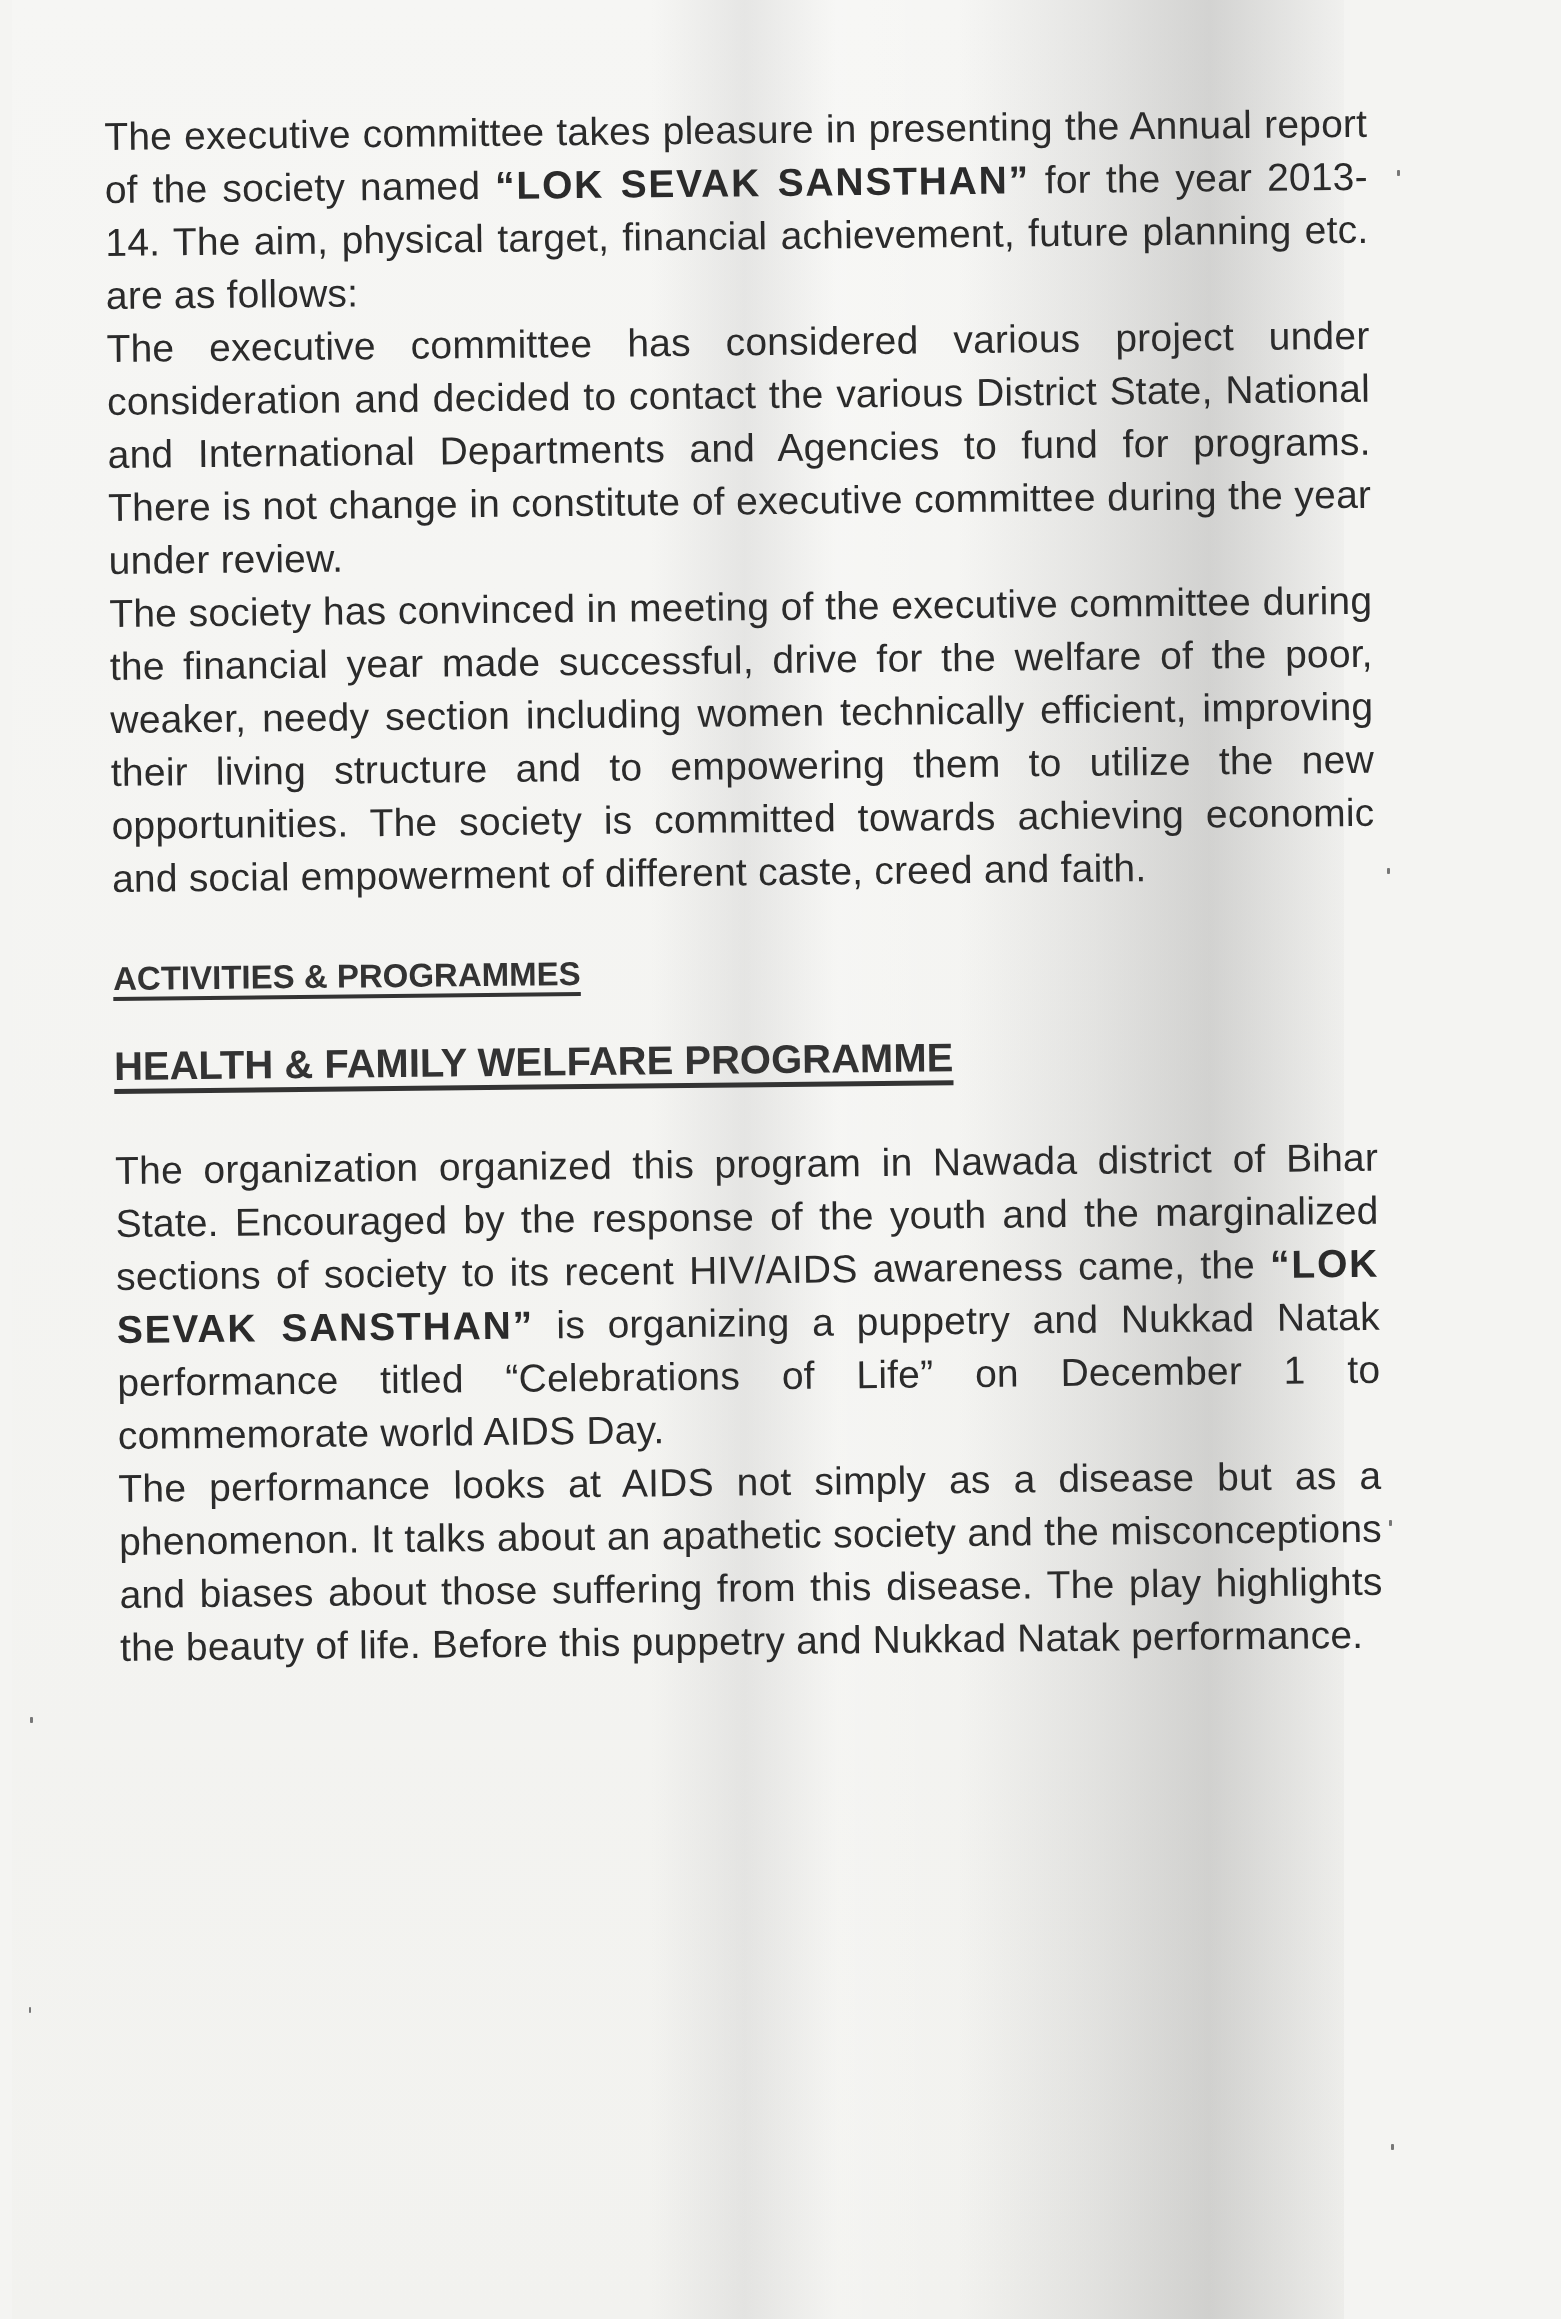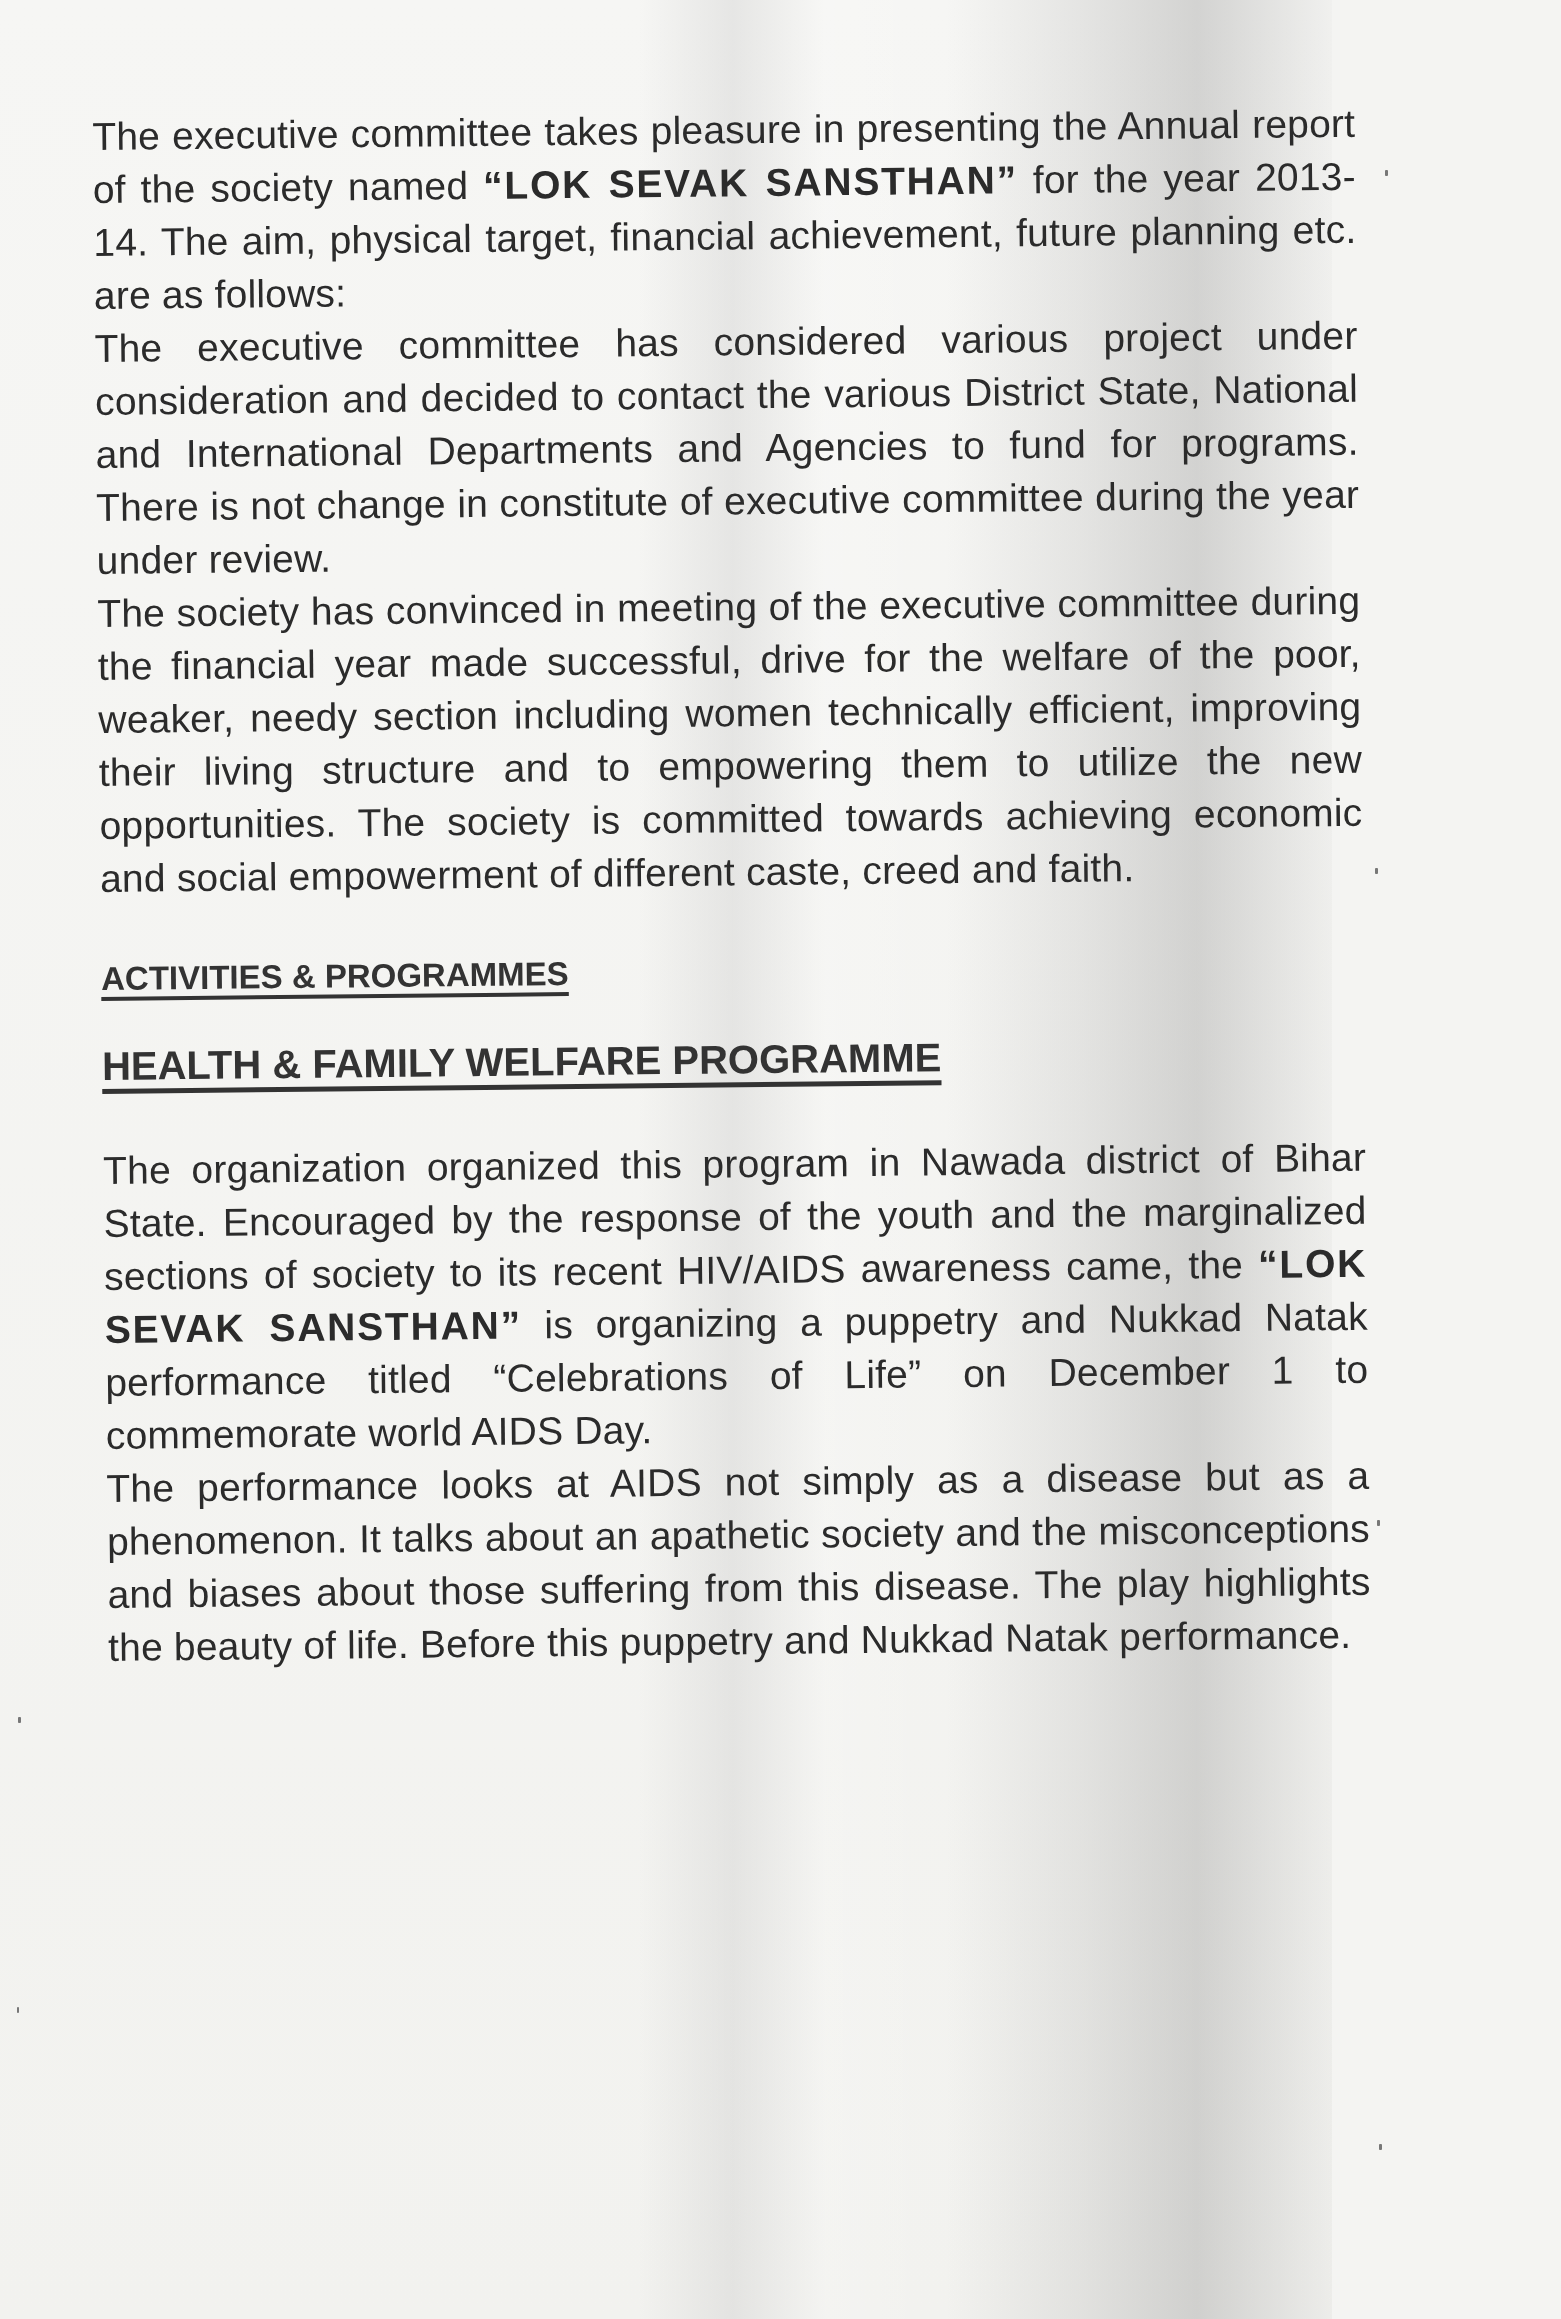--- a/index.html
+++ b/index.html
@@ -10,21 +10,21 @@
       width: 1561px;
       height: 2320px;
       position: relative;
       overflow: hidden;
       background: #f4f4f2;
       font-family: "Liberation Sans", sans-serif;
       color: #2a2a2a;
     }
     .page {
       position: absolute;
-      left: 0; top: 0;
+      left: 12px; top: 0;
       width: 1332px;
       height: 2320px;
       background:
         linear-gradient(90deg,
           rgba(255,255,255,0) 0%,
           rgba(255,255,255,0) 48%,
           rgba(200,200,200,0.35) 55%,
           rgba(255,255,255,0.15) 62%,
           rgba(255,255,255,0) 70%,
           rgba(255,255,255,0) 100%),

